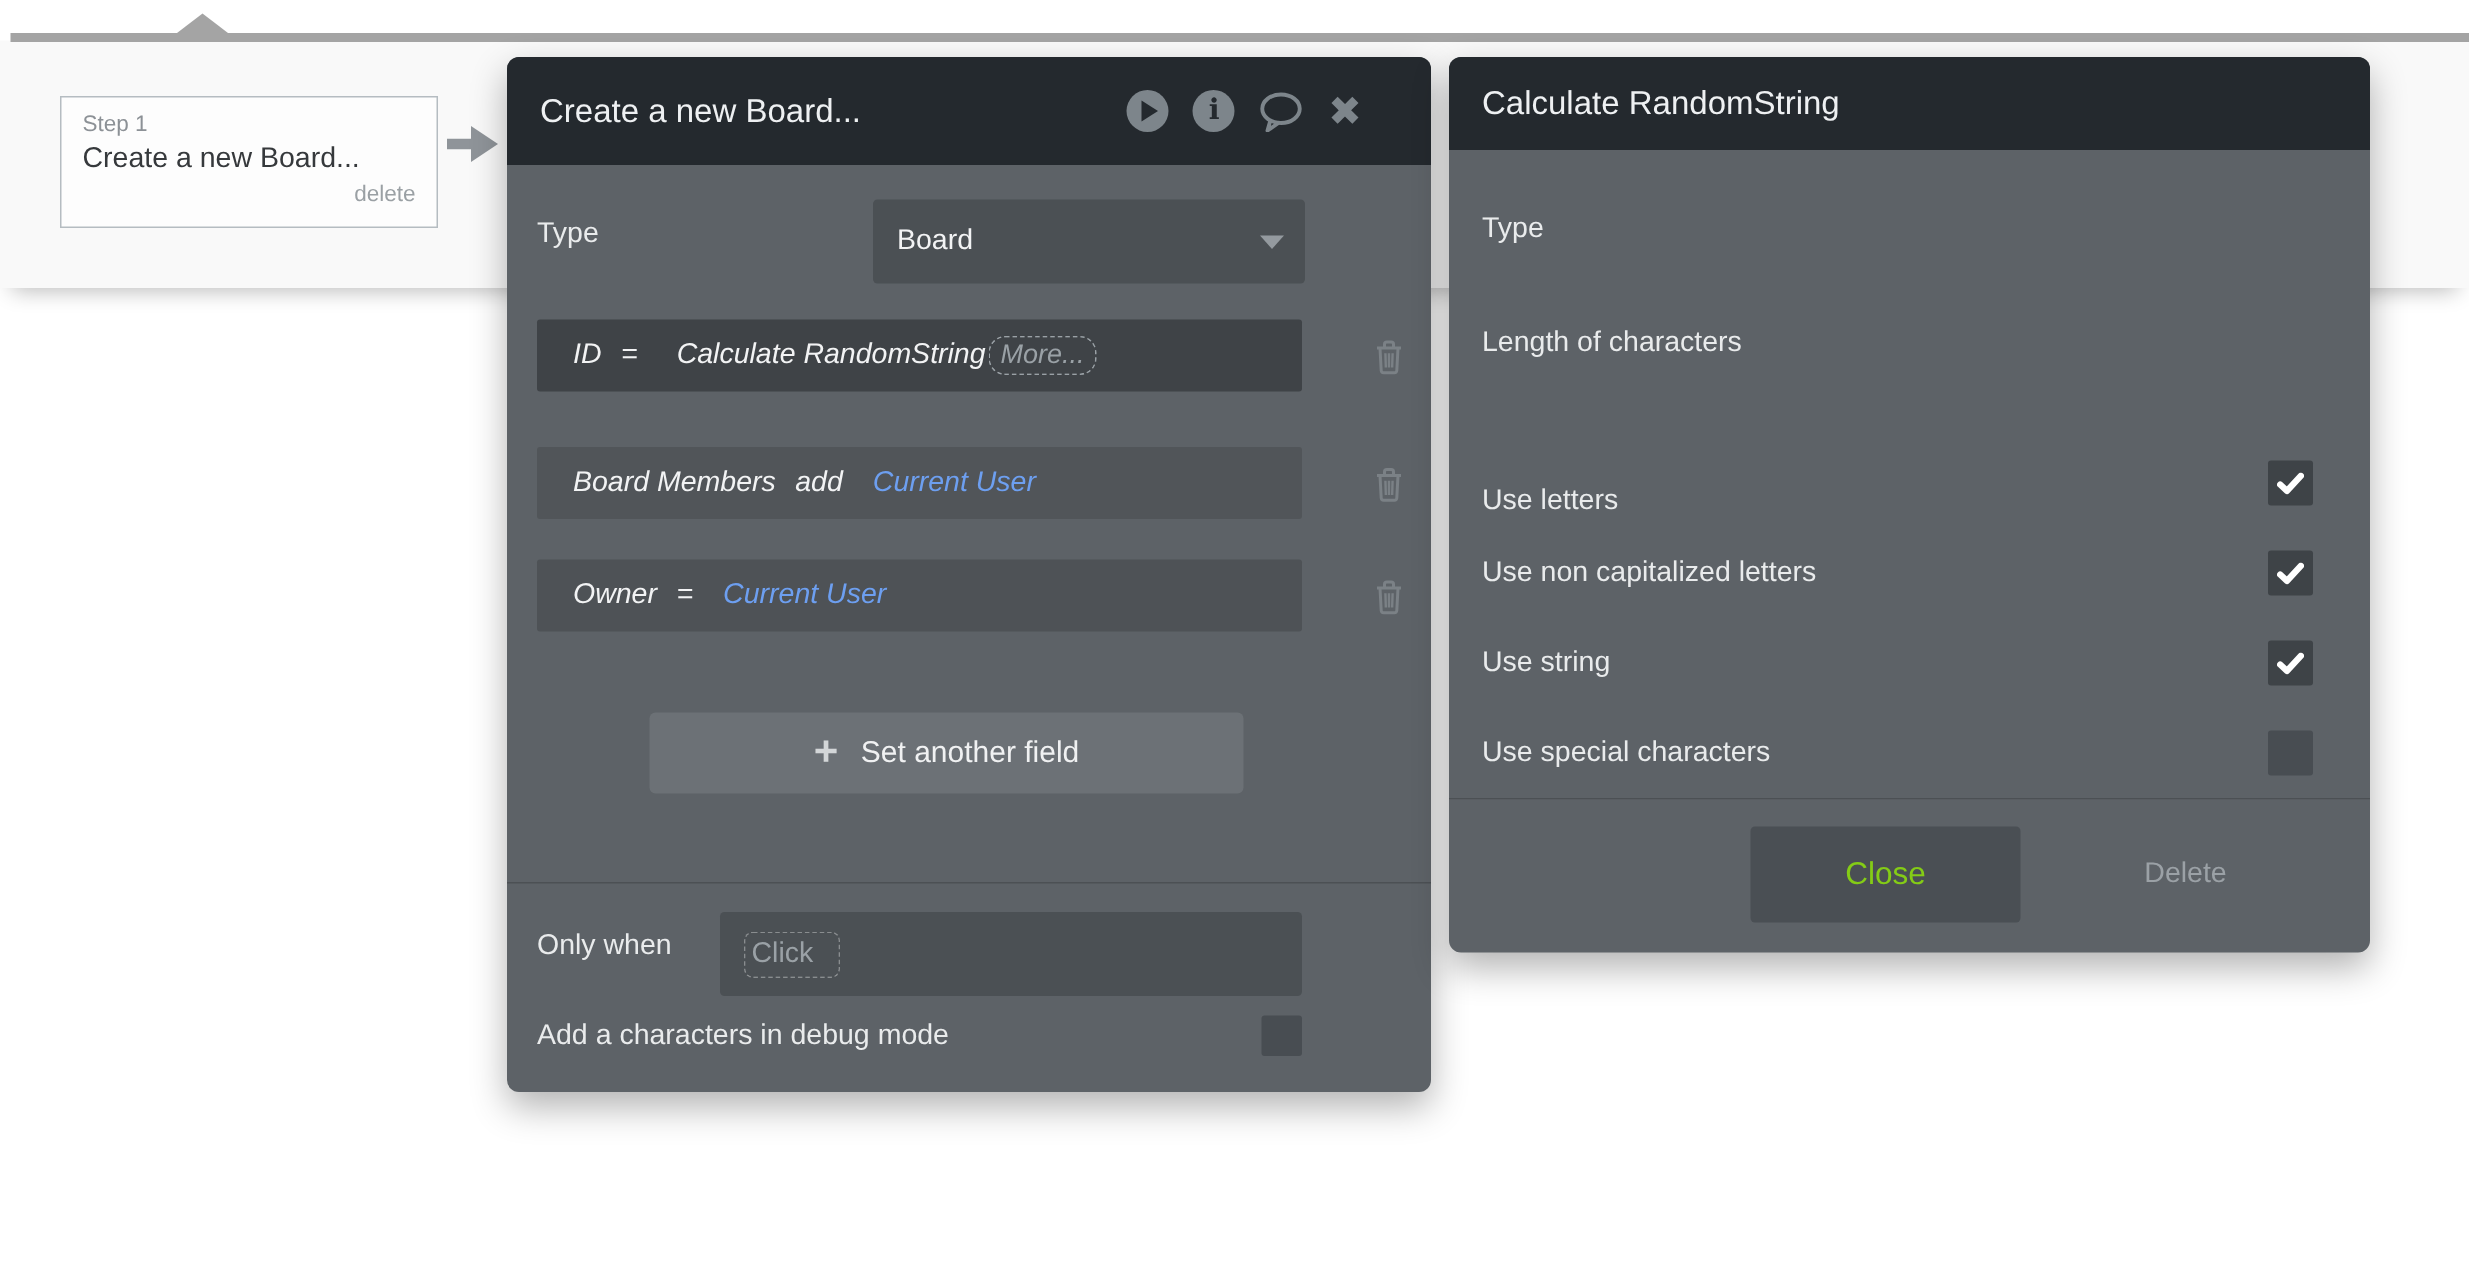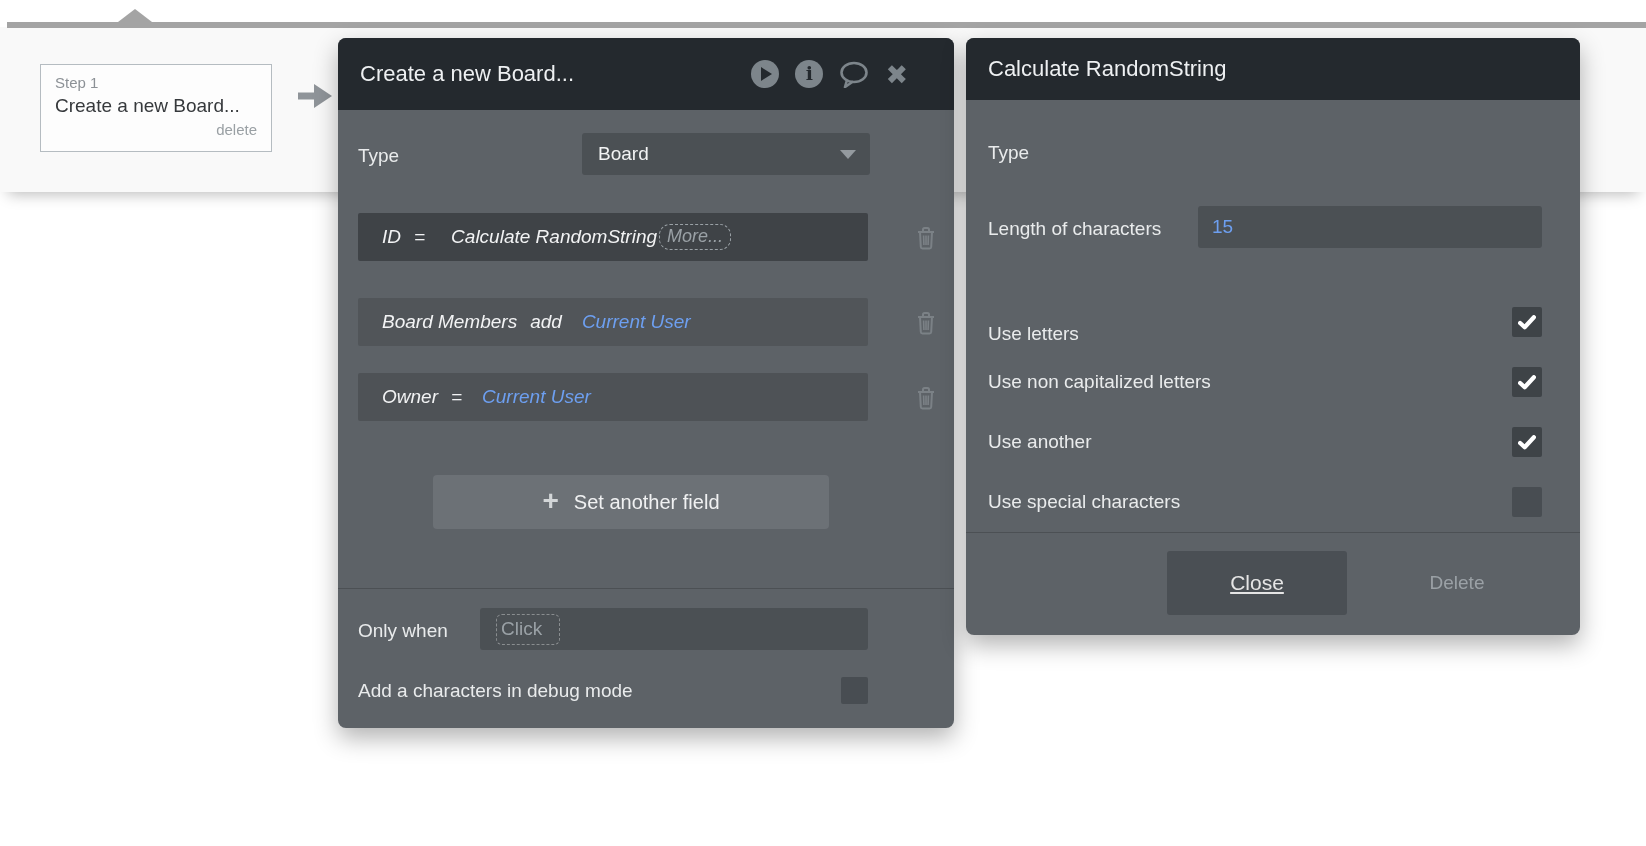--- a/index.html
+++ b/index.html
@@ -22,21 +22,21 @@
     background:var(--rail,#a4a4a4);
   }
   .rail-arrow{
     position:absolute;left:118px;top:9px;width:0;height:0;
     border-left:17px solid transparent;border-right:17px solid transparent;
     border-bottom:13px solid var(--rail,#a4a4a4);
   }
 
   
   .step-card{
-    position:absolute;left:40px;top:64px;width:232px;height:88px;box-sizing:border-box;
+    position:absolute;left:40px;top:64px;width:252px;height:88px;box-sizing:border-box;
     background:#fdfdfd;border:1px solid #b5bcc1;padding:9px 14px 8px 14px;
   }
   .step-label{font-size:15px;color:#8c9196;line-height:18px;}
   .step-title{font-size:19px;color:#36393c;line-height:24px;margin-top:2px;}
   .step-delete{font-size:15px;color:#9aa0a4;text-align:right;line-height:18px;margin-top:3px;}
 
   .connector{position:absolute;left:296px;top:80px;}
 
   
   .dialog{
@@ -47,21 +47,21 @@
   .dlg-header{
     position:absolute;left:0;top:0;right:0;
     background:var(--header-bg,#24292e);
     border-radius:8px 8px 0 0;
     display:flex;align-items:center;
   }
   .dlg-title{color:#eef0f2;font-size:22px;padding-left:22px;flex:1;
     white-space:nowrap;overflow:hidden;}
   .label{color:#e9ebec;font-size:19px;}
   .control{
-    position:absolute;background:var(--control-bg,#4b5054);border-radius:3px;height:42px;
+    position:absolute;background:var(--control-bg,#4b5054);border-radius:3px;height:56px;
     display:flex;align-items:center;
   }
   .caret{
     width:0;height:0;border-left:8px solid transparent;border-right:8px solid transparent;
     border-top:9px solid #949a9f;margin-left:auto;margin-right:14px;
   }
   .link{color:var(--link,#6d9ff0);}
   .cb{
     position:absolute;background:#484d52;border-radius:2px;
     display:flex;align-items:center;justify-content:center;
@@ -145,22 +145,22 @@
   .opt-label{position:absolute;left:22px;line-height:30px;}
   .o0{top:219px;} .o1{top:267px;} .o2{top:327px;} .o3{top:387px;text-align:center;}
   .cb-opt{left:546px;width:30px;height:30px;}
   .c0{top:207px;} .c1{top:267px;} .c2{top:327px;} .c3{top:387px;}
   .footer2{
     position:absolute;left:0;right:0;top:432px;bottom:0;
     border-top:1px solid rgba(0,0,0,0.18);border-radius:0 0 8px 8px;
   }
   .btn-close{
     position:absolute;left:201px;top:18px;width:180px;height:64px;border-radius:3px;
-    background:var(--close-button-bg,#4a4f54);color:#e5e5e5;font-size:21px;
-    display:flex;align-items:center;justify-content:center;cursor:pointer;text-decoration:underline;
+    background:var(--close-button-bg,#4a4f54);color:#84cc16;font-size:21px;
+    display:flex;align-items:center;justify-content:center;cursor:pointer;
   }
   .btn-delete{
     position:absolute;left:416px;top:18px;width:150px;height:64px;
     color:#9ba1a6;font-size:19px;display:flex;align-items:center;justify-content:center;
     cursor:pointer;
   }
 </style>
 </head>
 <body>
 
@@ -264,39 +264,36 @@
 
   <div class="dialog dialog2">
     <div class="dlg-header">
       <div class="dlg-title">Calculate RandomString</div>
     </div>
     <div class="d2-body">
 
       <div class="label d2-label l-type">Type</div>
 
       <div class="label d2-label l-len">Length of characters</div>
-      <div class="control in-len">
-        <span class="link">15</span>
-      </div>
 
       <div class="label opt-label o0">Use letters</div>
       <div class="cb cb-opt c0 checked">
         <svg width="18" height="15" viewBox="0 0 17 14">
           <path d="M2 7.5 L6.3 11.5 L15 2" fill="none" stroke="#ffffff" stroke-width="4" stroke-linecap="round" stroke-linejoin="round"></path>
         </svg>
       </div>
 
       <div class="label opt-label o1">Use non capitalized letters</div>
       <div class="cb cb-opt c1 checked">
         <svg width="18" height="15" viewBox="0 0 17 14">
           <path d="M2 7.5 L6.3 11.5 L15 2" fill="none" stroke="#ffffff" stroke-width="4" stroke-linecap="round" stroke-linejoin="round"></path>
         </svg>
       </div>
 
-      <div class="label opt-label o2">Use another</div>
+      <div class="label opt-label o2">Use string</div>
       <div class="cb cb-opt c2 checked">
         <svg width="18" height="15" viewBox="0 0 17 14">
           <path d="M2 7.5 L6.3 11.5 L15 2" fill="none" stroke="#ffffff" stroke-width="4" stroke-linecap="round" stroke-linejoin="round"></path>
         </svg>
       </div>
 
       <div class="label opt-label o3">Use special characters</div>
       <div class="cb cb-opt c3">
         
       </div>

